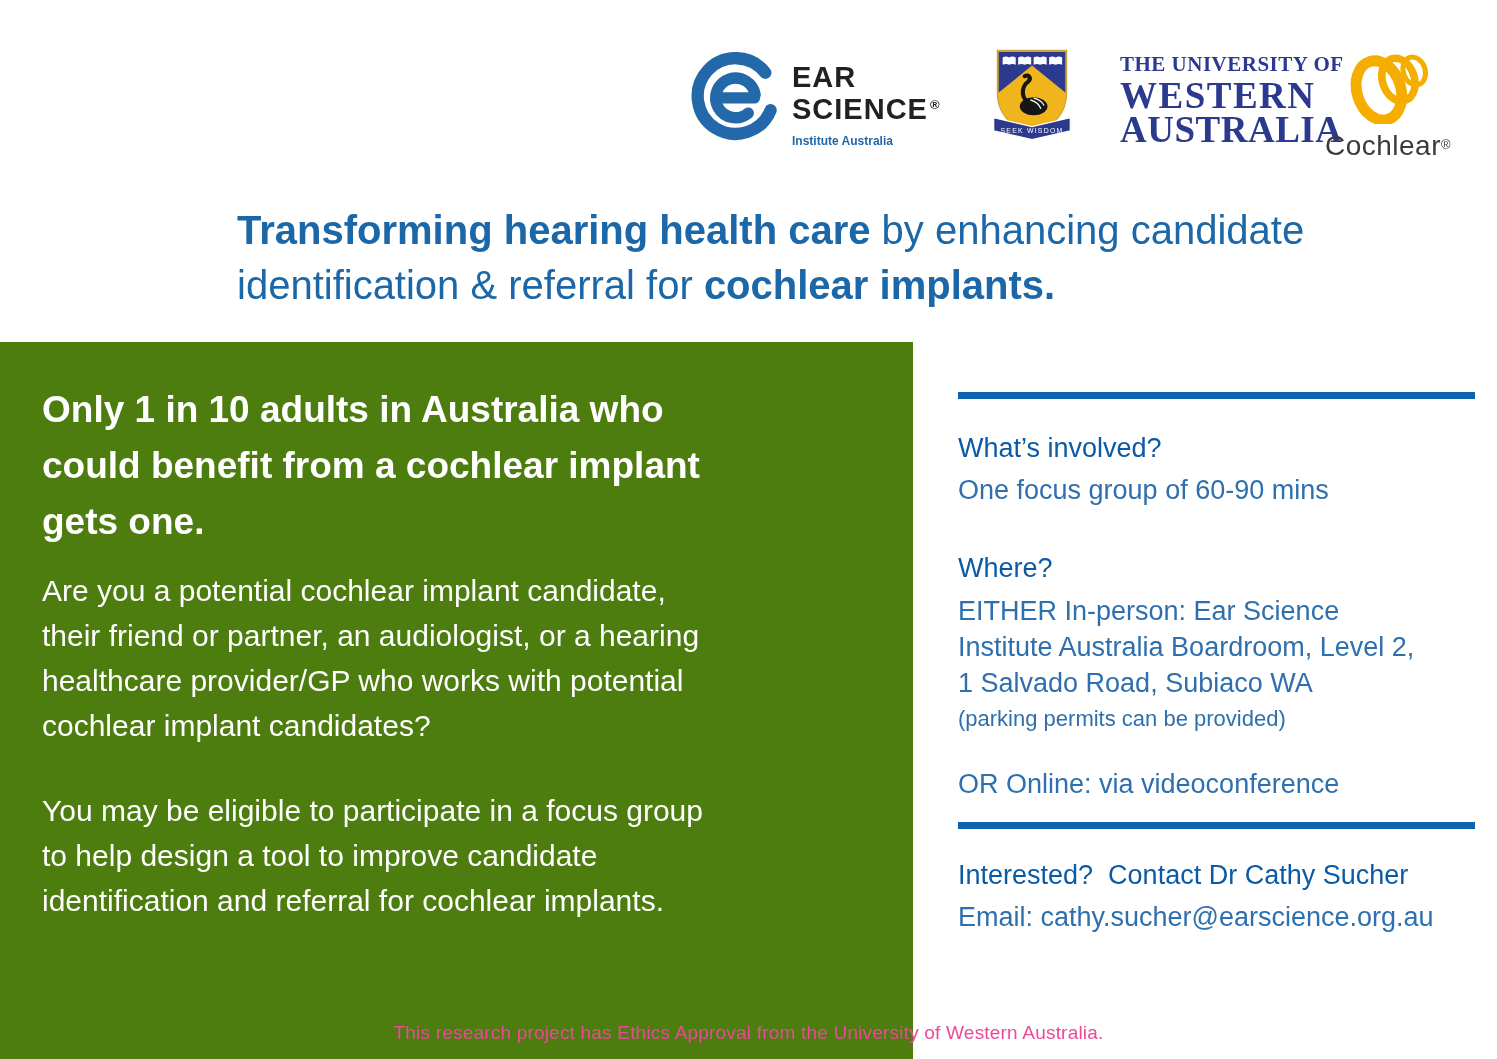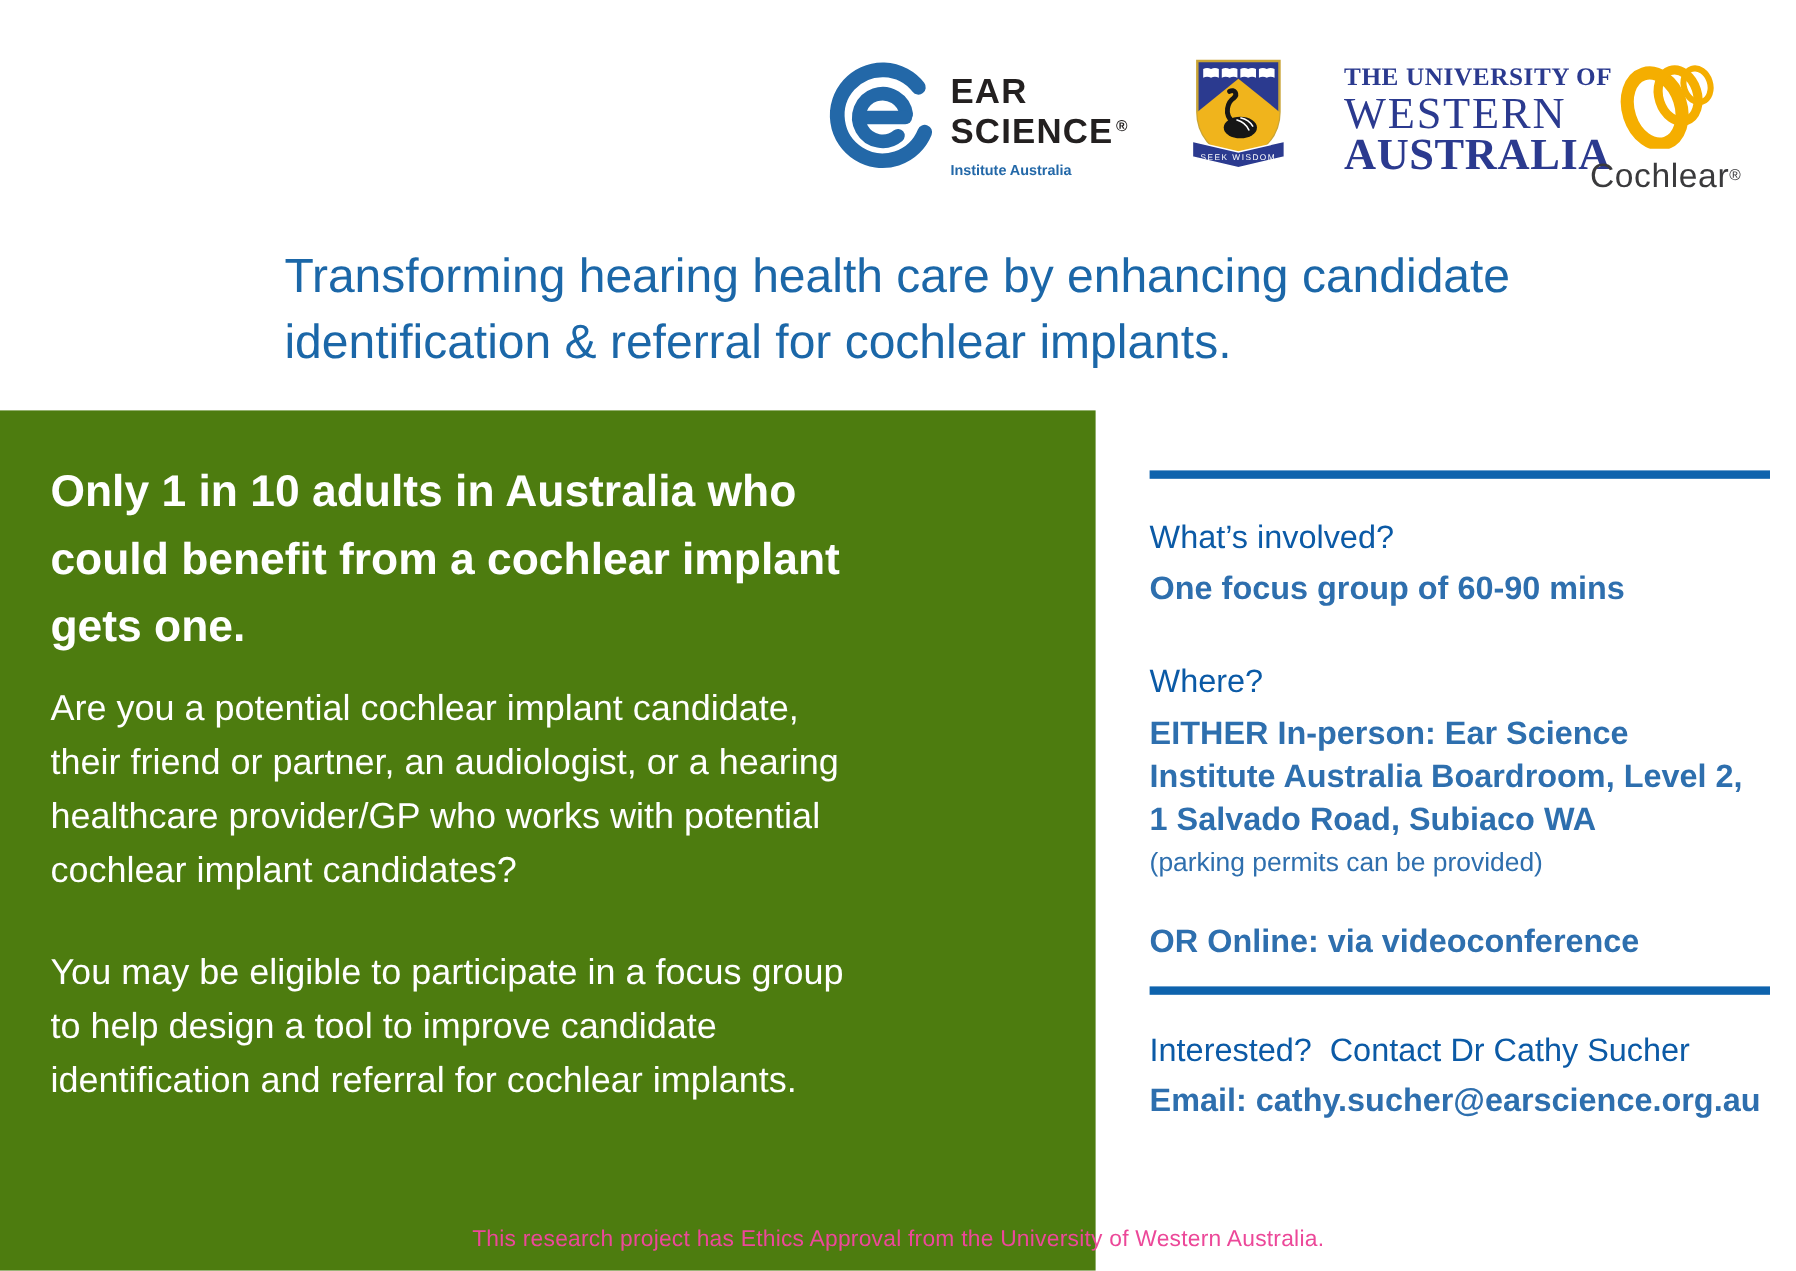--- a/index.html
+++ b/index.html
@@ -16,44 +16,44 @@
   .es-mark{width:92px;height:104px;}
   .es-text{margin-left:10px;margin-top:20px;line-height:1;}
   .es-line1{font-size:29px;font-weight:bold;color:#232020;letter-spacing:1px;line-height:27px;}
   .es-line2{font-size:29px;font-weight:bold;color:#232020;letter-spacing:1px;line-height:27px;}
   .es-reg{font-size:13px;font-weight:bold;color:#232020;vertical-align:10px;margin-left:2px;}
   .es-tag{font-size:12px;font-weight:bold;color:#2368a8;margin-top:7px;line-height:22px;}
   .uwa-logo{position:absolute;left:986px;top:46px;display:flex;gap:28px;}
   .uwa-crest{width:92px;height:110px;}
   .uwa-text{margin-left:14px;margin-top:6px;font-family:"Liberation Serif",serif;color:#2b3a8f;line-height:1;}
   .uwa-line1{font-size:21px;font-weight:bold;letter-spacing:0.5px;line-height:24px;}
-  .uwa-line2{font-size:37px;font-weight:normal;letter-spacing:1.5px;line-height:35px;margin-top:2px;}
+  .uwa-line2{font-size:37px;font-weight:bold;letter-spacing:1.5px;line-height:35px;margin-top:2px;}
   .uwa-line3{font-size:37px;font-weight:bold;letter-spacing:0.5px;line-height:34px;}
   .cochlear-logo{position:absolute;left:1318px;top:44px;width:140px;text-align:center;}
   .cochlear-mark{width:100px;height:80px;margin-left:8px;}
   .cochlear-name{font-size:28px;color:#3a3a3c;margin-top:2px;letter-spacing:0.5px;}
   .cochlear-reg{font-size:13px;vertical-align:6px;color:#3a3a3c;}
   
   .headline{position:absolute;left:237px;top:203px;width:1230px;
     font-size:40px;line-height:55px;color:#1b67a8;}
-  .headline .hl-bold{font-weight:normal;}
+  .headline .hl-bold{font-weight:bold;}
   .headline .hl-light{font-weight:normal;}
   
   .info-box{position:absolute;left:0;top:342px;width:913px;height:724px;
     background:#4d7c0f;color:#ffffff;box-sizing:border-box;
     padding:40px 40px 0 42px;}
   .info-heading{font-size:37px;font-weight:bold;line-height:56px;white-space:pre-line;margin:0;}
   .info-para{font-size:30px;font-weight:300;line-height:45px;white-space:pre-line;margin:0;}
   .info-para.first{margin-top:18px;}
   .info-para.second{margin-top:40px;}
   
   .details{position:absolute;left:958px;top:392px;width:517px;}
   .rule{height:7px;background:#0e63ad;width:100%;}
   .d-heading{font-size:27px;font-weight:normal;color:#0b5aa6;line-height:32px;white-space:pre-wrap;}
-  .d-body{font-size:27px;font-weight:700;color:#2e6fae;line-height:36px;white-space:pre-line;}
+  .d-body{font-size:27px;font-weight:400;color:#2e6fae;line-height:36px;white-space:pre-line;}
   .d-note{font-size:22px;font-weight:300;color:#2e6fae;line-height:30px;}
   .m-involved-h{margin-top:33px;}
   .m-involved-b{margin-top:8px;}
   .m-where-h{margin-top:44px;}
   .m-where-b{margin-top:9px;}
   .m-note{margin-top:3px;}
   .m-online{margin-top:32px;}
   .m-rule2{margin-top:20px;}
   .m-interested{margin-top:30px;}
   .m-email{margin-top:8px;}

